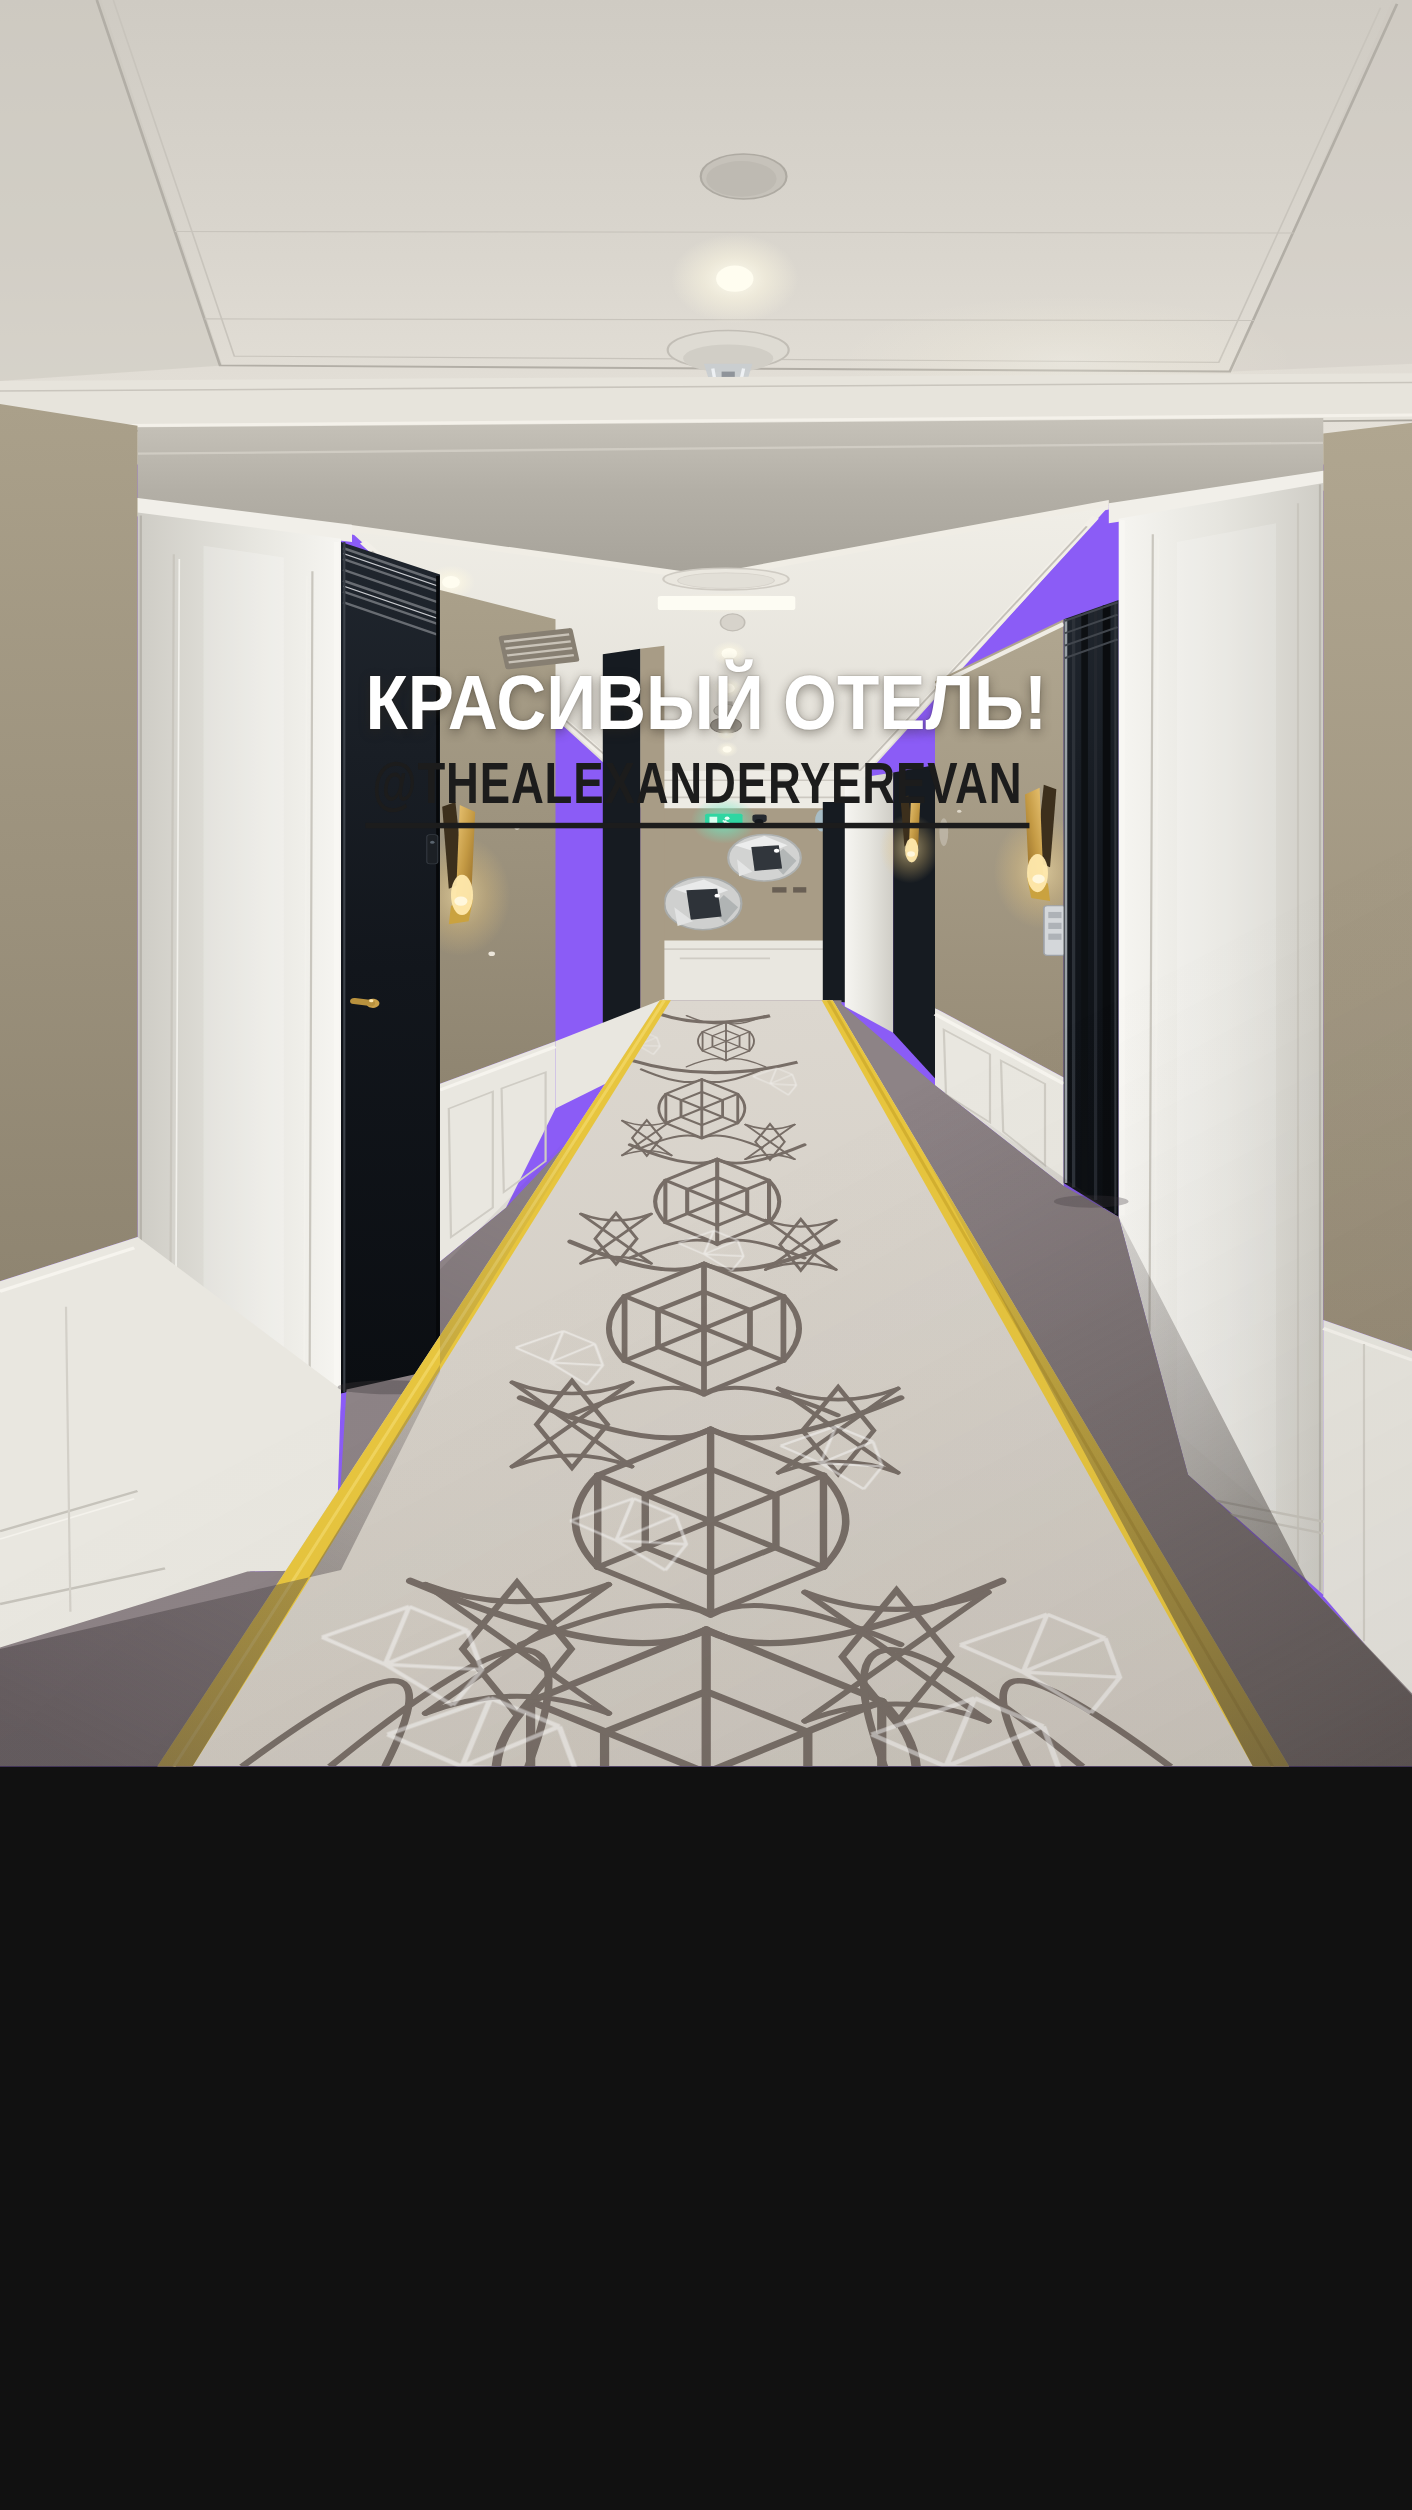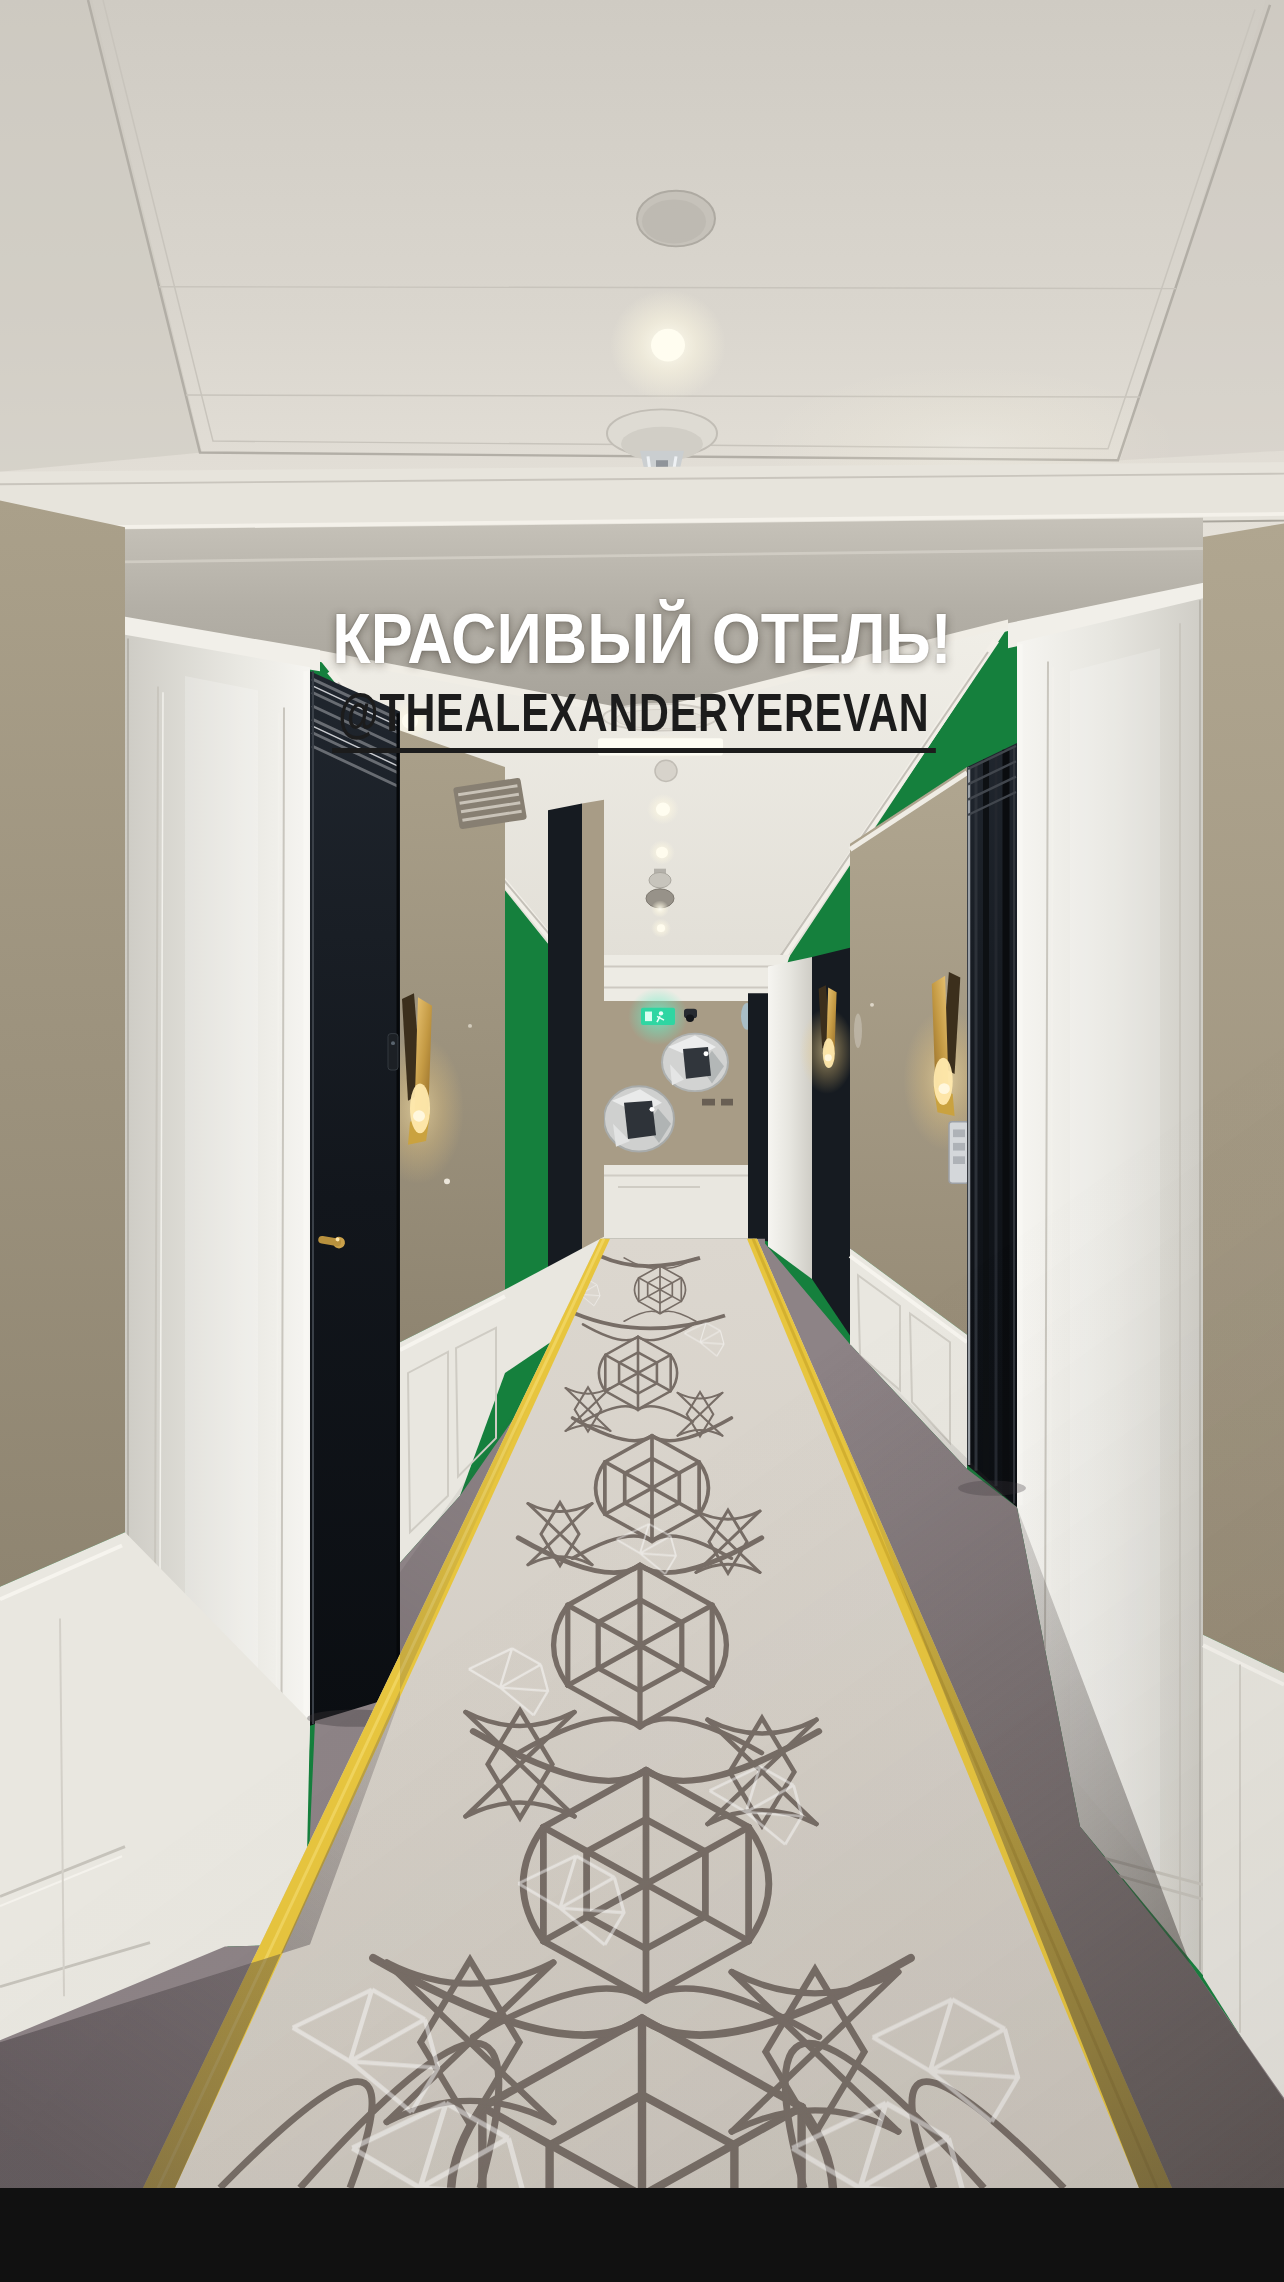--- a/index.html
+++ b/index.html
@@ -1,18 +1,18 @@
 <!DOCTYPE html>
 <html style="--text-headline: #ffffff; --text-mention: #1c1c1c; --accent-yellow: #e7c53e; --carpet-runner: #d6d1c8; --carpet-pattern: #776d66; --carpet-outer: #8d8386; --wall-beige: #a89c86; --door-dark: #161b21; --wainscot-white: #e9e7e0; --ceiling: #d9d5cd; --sconce-gold: #c89a3c; --exit-green: #2fd6a2;"><head>
 <meta charset="utf-8">
 <style>
   html,body{margin:0;padding:0;background:#111;}
   .stage{
-    position:relative;width:1284px;height:2188px;overflow:hidden;
-    background:#15803d;font-family:"Liberation Sans",sans-serif;
+    position:relative;width:1284px;height:1606px;overflow:hidden;
+    background:#8b5cf6;font-family:"Liberation Sans",sans-serif;
   }
   .stage svg{position:absolute;left:0;top:0;width:100%;height:100%;display:block;}
   .headline{
     position:absolute;top:604px;left:0;right:0;text-align:center;
     font-size:70px;font-weight:bold;line-height:70px;color:var(--text-headline,#fff);
     transform:scaleX(.90);letter-spacing:0px;white-space:nowrap;
     text-shadow:0 2px 10px rgba(45,38,28,.45),0 0 2px rgba(40,35,25,.35);
   }
   .mention-wrap{position:absolute;top:686px;left:0;right:16px;text-align:center;}
   .mention{

